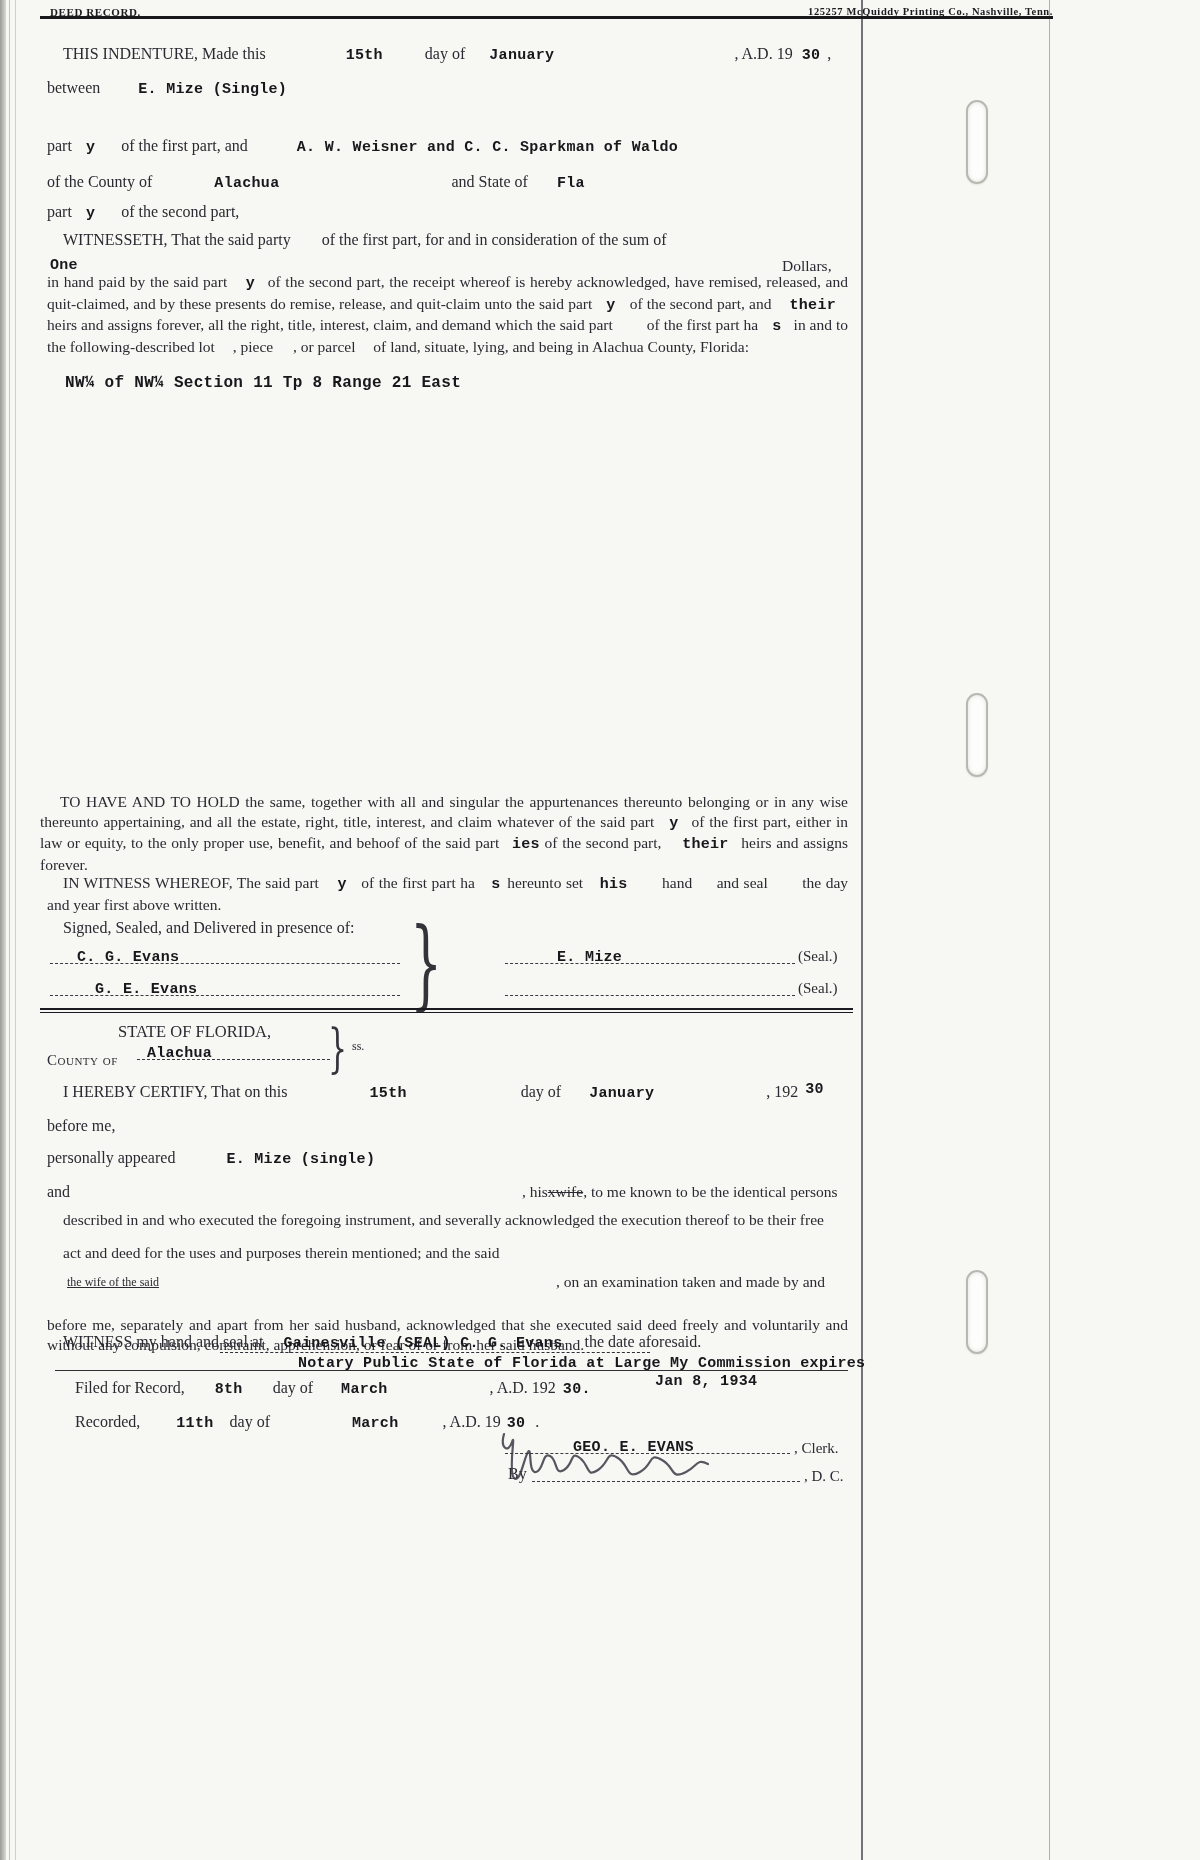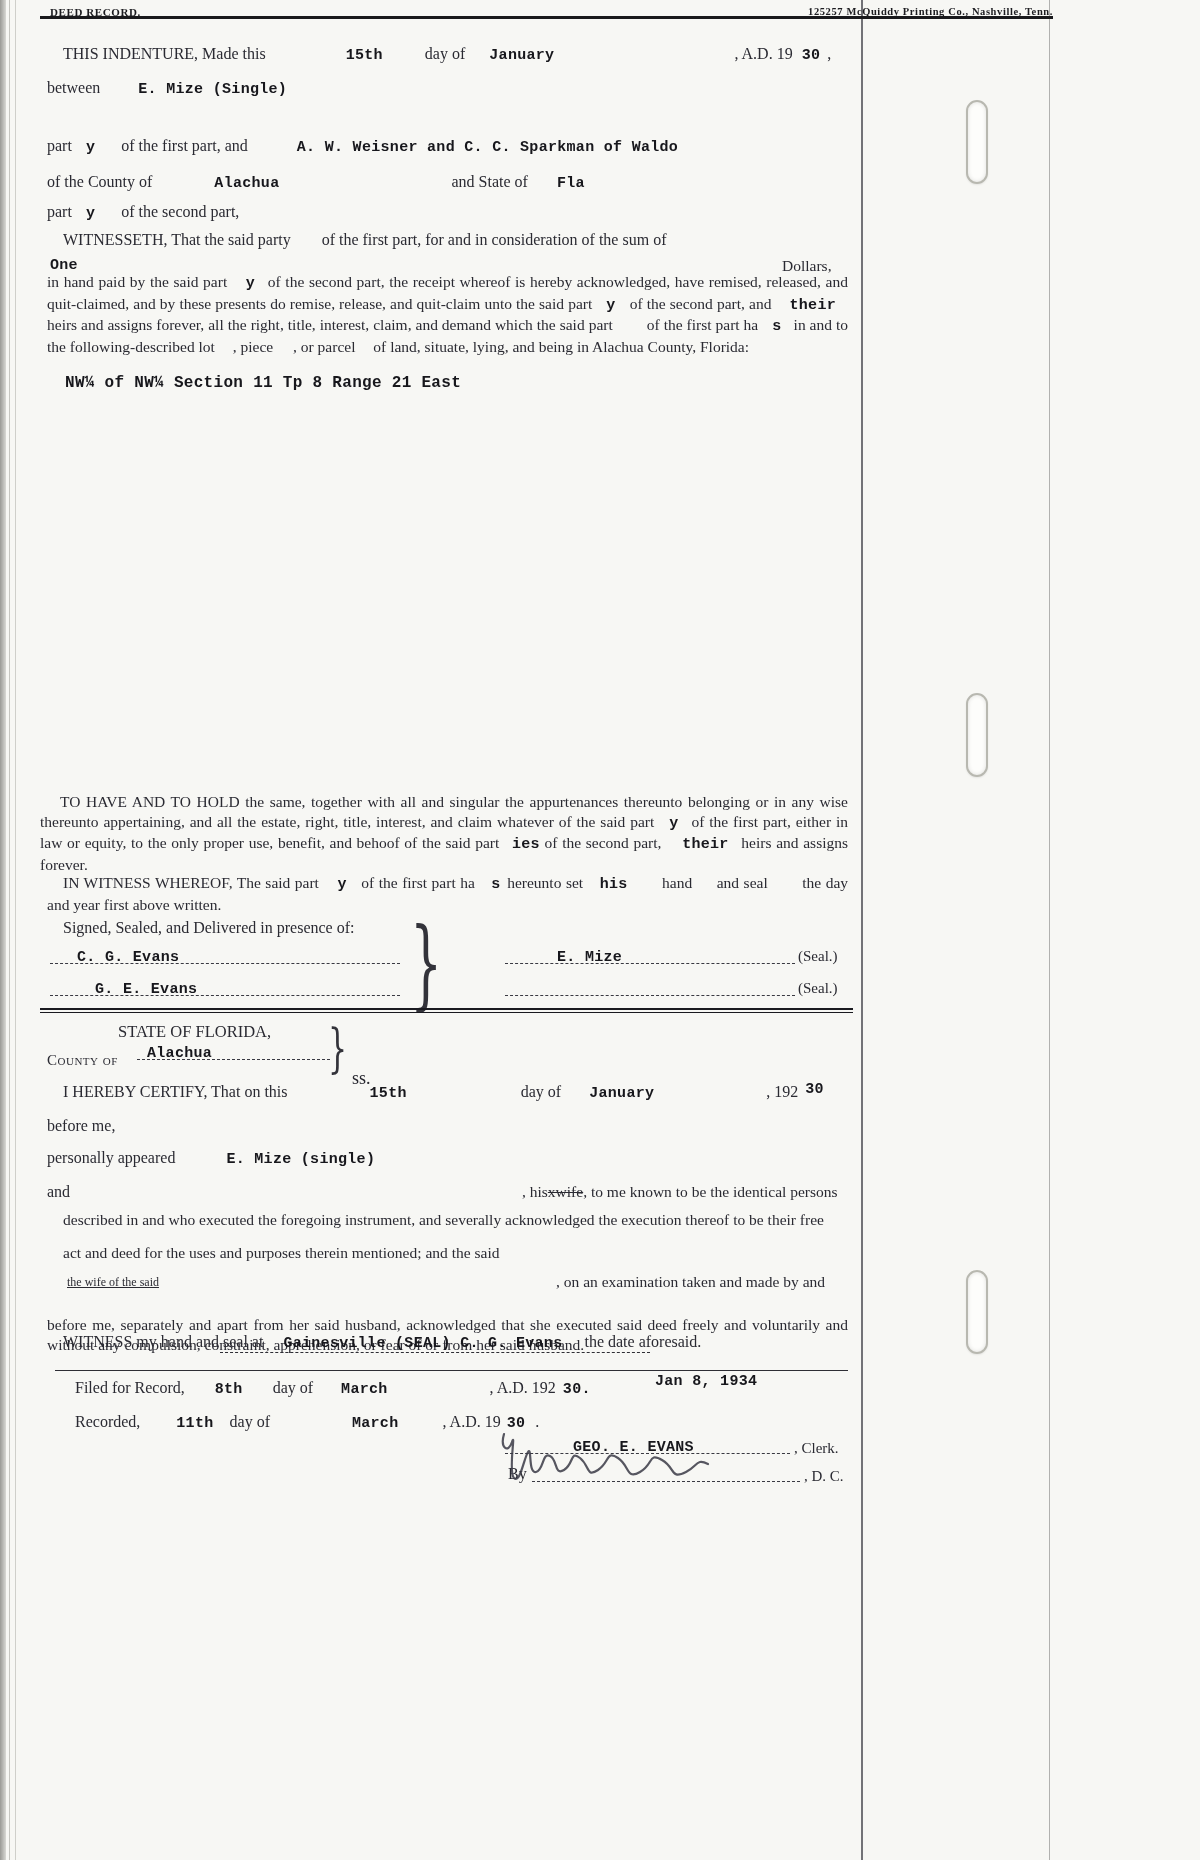--- a/index.html
+++ b/index.html
@@ -169,21 +169,21 @@
   <div class="seal p" style="left:798px; top:980px;">(Seal.)</div>
 
   <div class="dblrule"></div>
 
   <div class="line" style="left:118px; top:1022px; font-size:16.5px;">STATE OF FLORIDA,</div>
   <div class="line sc" style="left:47px; top:1050px; font-size:15px;">County of</div>
   <div class="dashline" style="left:137px; top:1040px; width:193px;">
     <span class="t ts" style="left:10px;">Alachua</span>
   </div>
   <div class="brace brace-small" style="left:328px; top:1018px;">}</div>
-  <div class="line" style="left:352px; top:1068px; font-size:18px;">ss.</div>
+  <div class="line" style="left:352px; top:1036px; font-size:12px;">ss.</div>
 
   <div class="line" style="left:63px; top:1082px;">
     <span class="p">I HEREBY CERTIFY, That on this</span>
     <span class="t ts" style="margin-left:78px;">15th</span>
     <span class="p" style="margin-left:110px;">day of</span>
     <span class="t ts" style="margin-left:24px;">January</span>
     <span class="p" style="margin-left:108px;">, 192</span>
     <span class="t ts" style="margin-left:3px; position:relative; top:-4px;">30</span>
   </div>
 
@@ -207,20 +207,23 @@
 
   <div class="para" style="left:47px; top:1289px; width:801px;margin-top:26px;">before me, separately and apart from her said husband, acknowledged that she executed said deed freely and voluntarily and without any compulsion, constraint, apprehension, or fear of or from her said husband.</div>
 
   <div class="line" style="left:63px; top:1332px;">
     <span class="p">WITNESS my hand and seal at</span>
     <span class="t ts" style="margin-left:16px;">Gainesville (SEAL) C. G. Evans</span>
     <span class="p" style="margin-left:18px;">the date aforesaid.</span>
   </div>
   <div class="hrule" style="left:220px; top:1352px; width:430px; border-top-style:dashed;"></div>
 
+  <div class="line" style="left:298px; top:1352px;">
+    <span class="t ts">Notary Public State of Florida at Large My Commission expires</span>
+  </div>
   <div class="hrule" style="left:55px; top:1370px; width:793px;"></div>
 
   <div class="line" style="left:75px; top:1378px;">
     <span class="p">Filed for Record,</span>
     <span class="t ts" style="margin-left:26px;">8th</span>
     <span class="p" style="margin-left:26px;">day of</span>
     <span class="t ts" style="margin-left:24px;">March</span>
     <span class="p" style="margin-left:98px;">, A.D. 192</span>
     <span class="t ts" style="margin-left:3px;">30.</span>
   </div>

